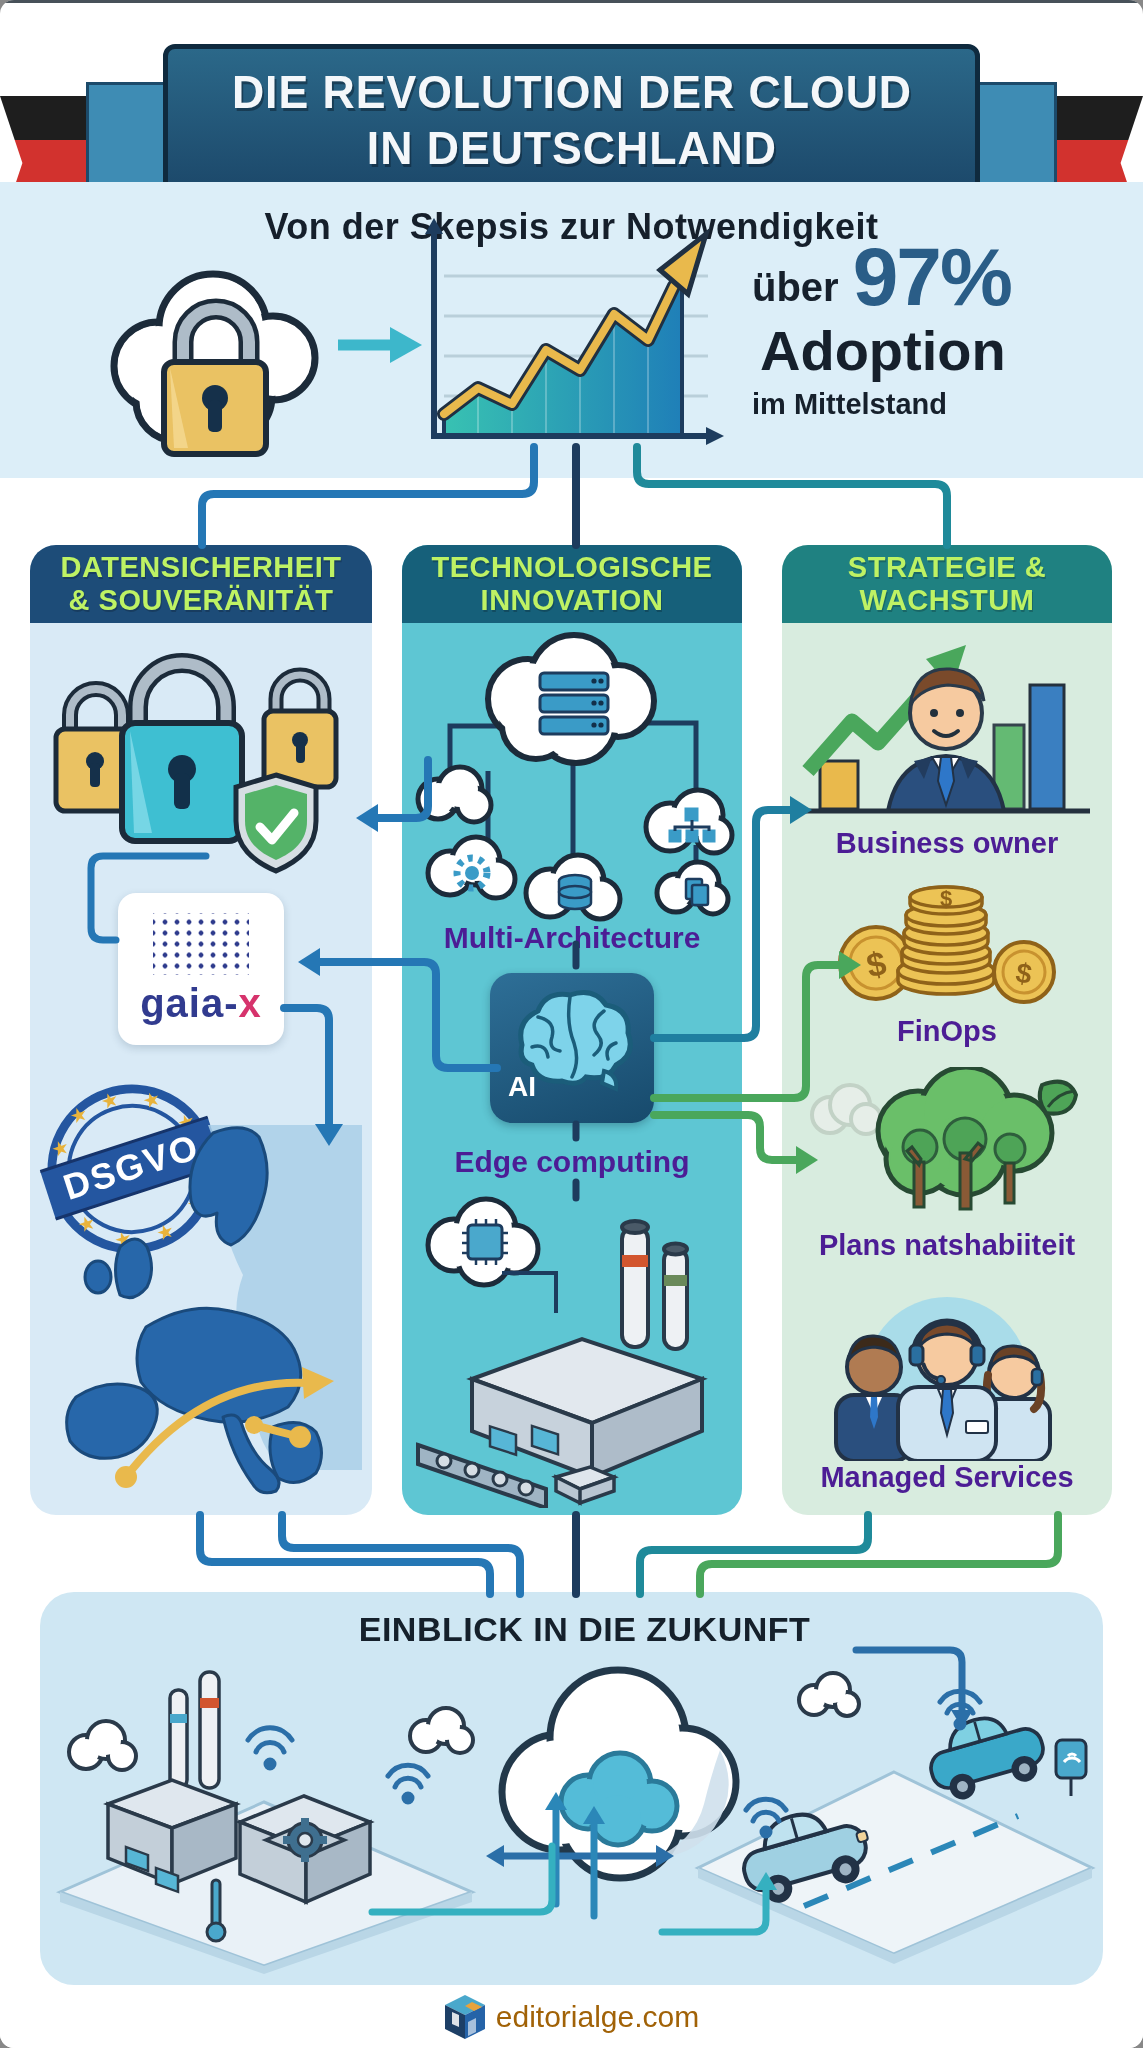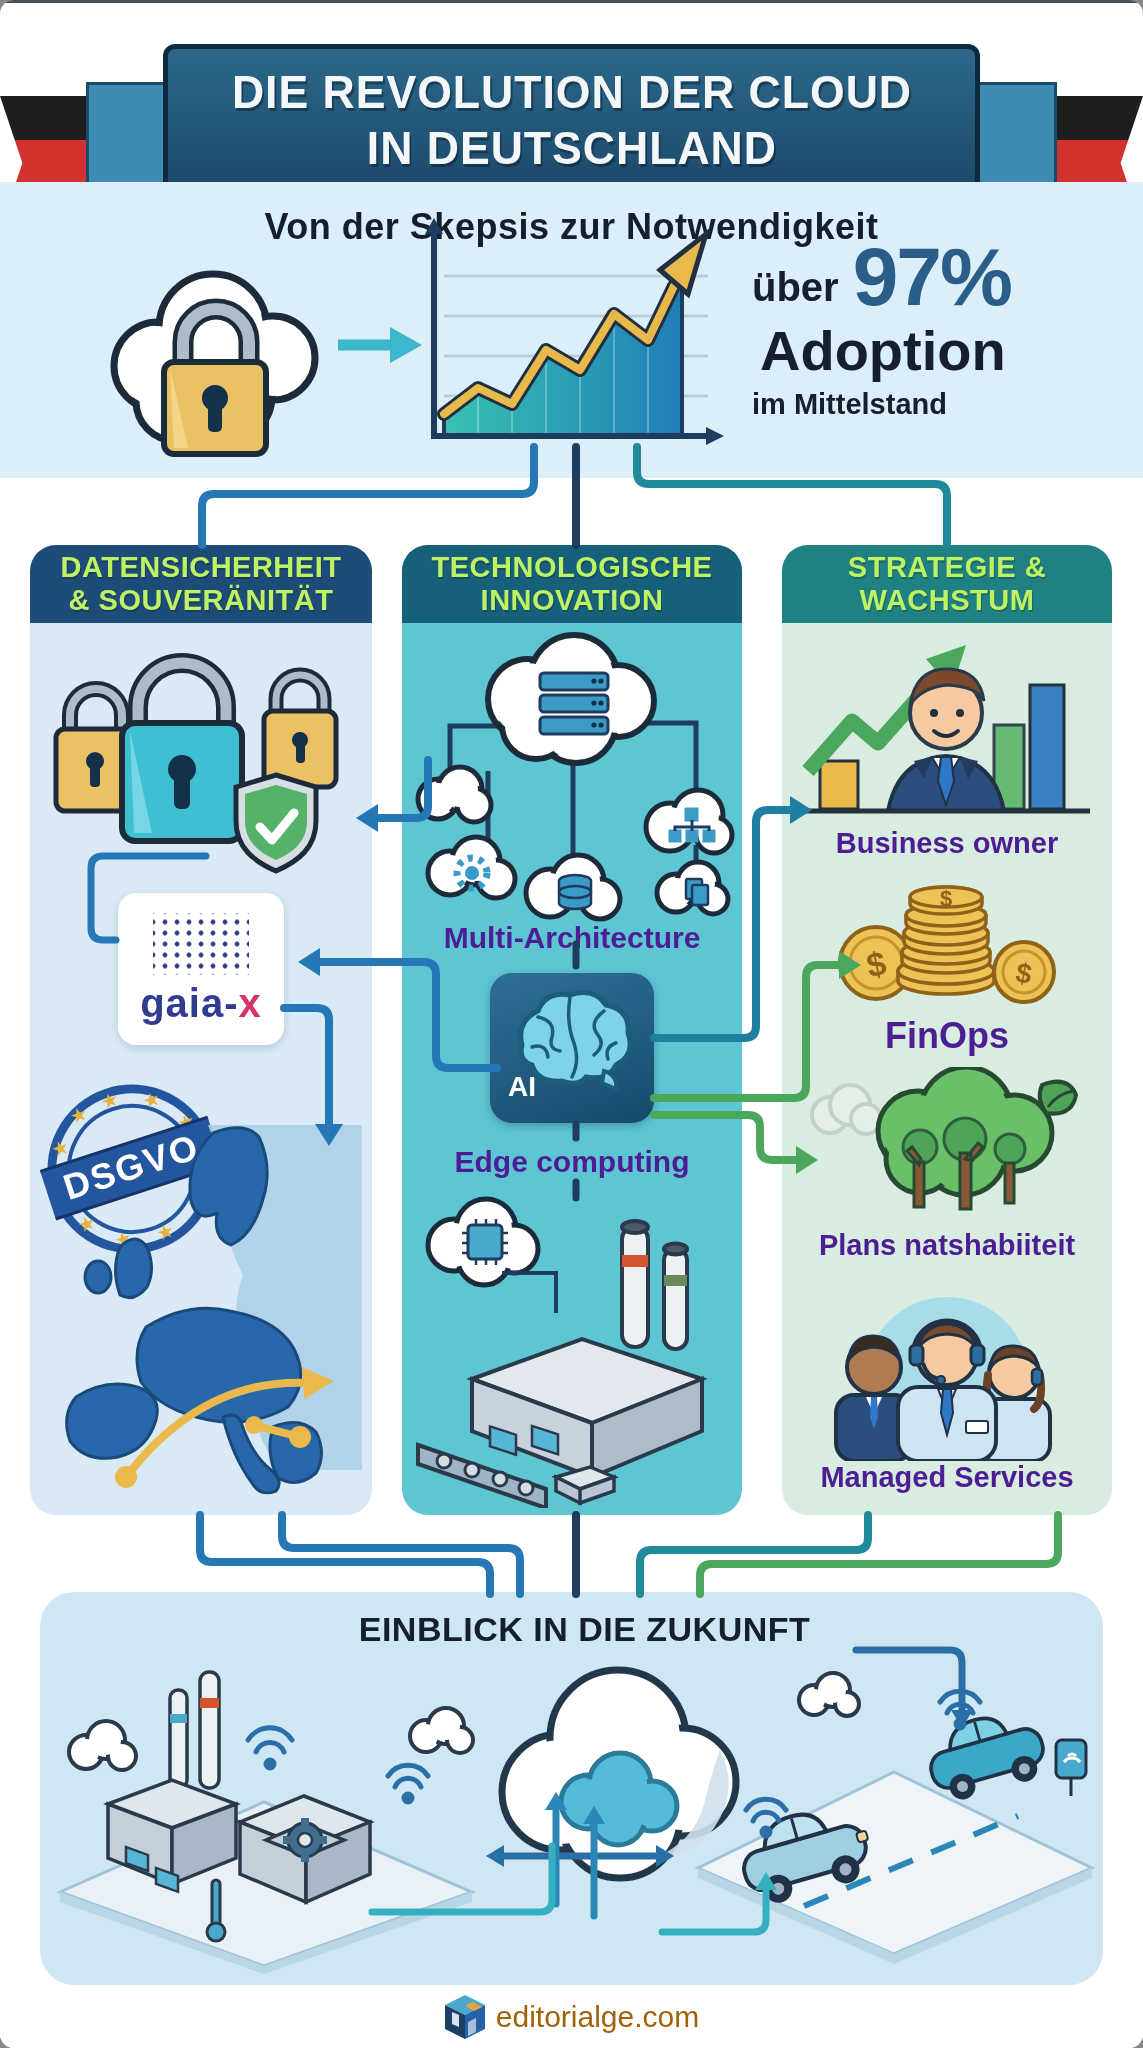--- a/index.html
+++ b/index.html
@@ -465,21 +465,21 @@
         <path d="M78,27 a36,10 0 0 0 72,0 v-7 a36,10 0 0 0 -72,0 z"></path>
           <ellipse cx="114" cy="20" rx="36" ry="10"></ellipse>
       </g>
       <text x="114" y="29" font-size="22" font-weight="bold" fill="#8f6219" text-anchor="middle">$</text>
       <g>
         <circle cx="192" cy="95" r="30" fill="#ecc355" stroke="#8f6219" stroke-width="4"></circle>
         <circle cx="192" cy="95" r="21" fill="none" stroke="#c8922f" stroke-width="3"></circle>
         <text x="192" y="106" font-size="28" font-weight="bold" fill="#8f6219" text-anchor="middle" transform="rotate(10 192 95)">$</text>
       </g>
     </svg>
-    <div class="card-label" style="top:470px;font-size:36px;">FinOps</div>
+    <div class="card-label" style="top:470px;font-size:29px;">FinOps</div>
 
     <svg class="abs" style="left:20px;top:522px" width="290" height="152" viewBox="0 0 290 152">
       <g stroke="#c2d2c6" stroke-width="4" fill="#e6eee8">
         <circle cx="28" cy="48" r="18"></circle>
           <circle cx="48" cy="38" r="20"></circle>
           <circle cx="64" cy="52" r="15"></circle>
       </g>
       <g stroke="#274a33" stroke-width="5" fill="#6abf69">
         <circle cx="116" cy="64" r="40"></circle>
           <circle cx="164" cy="46" r="46"></circle>

